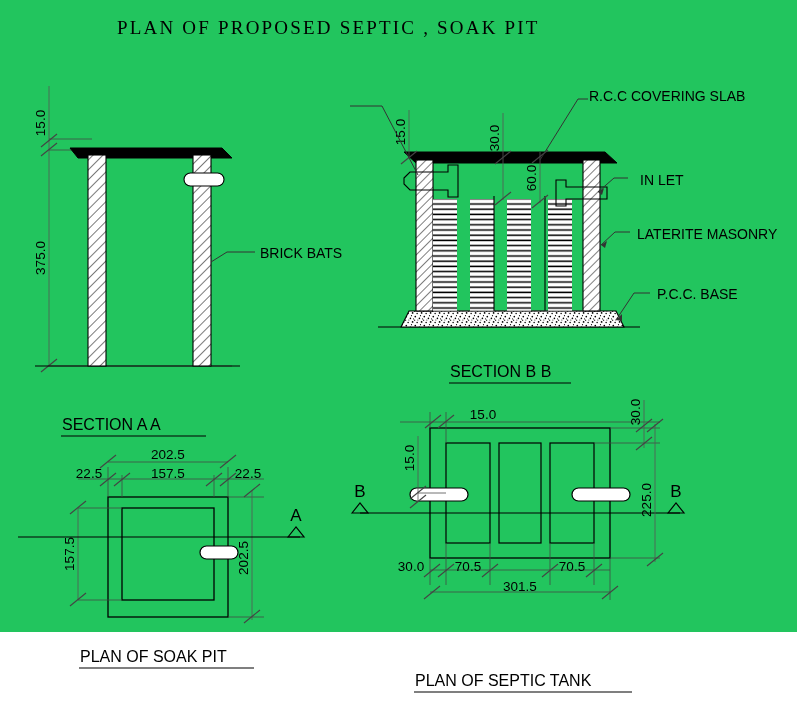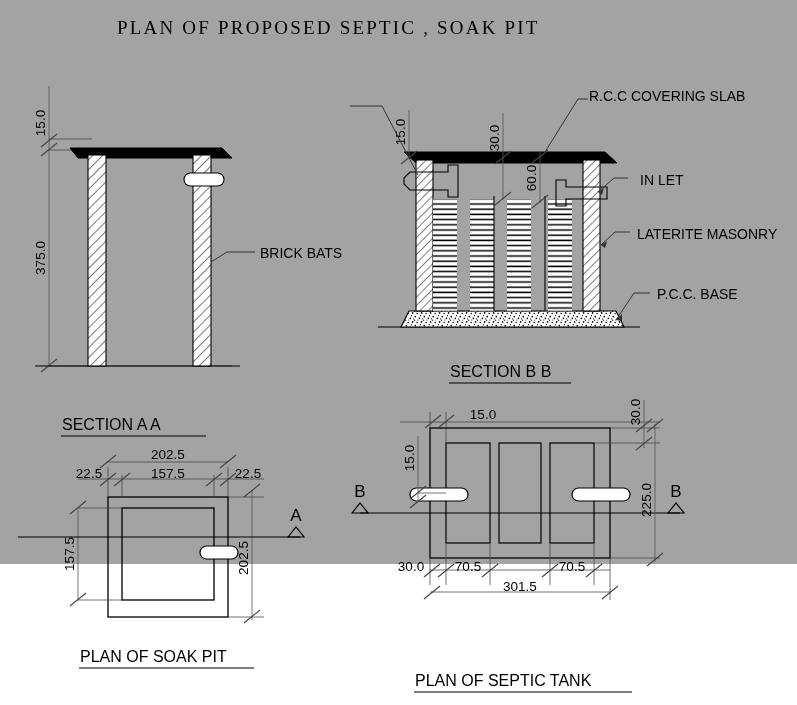--- a/index.html
+++ b/index.html
@@ -1,18 +1,18 @@
 <!DOCTYPE html>
 <html><head>
 <meta charset="utf-8">
 <style>
   html,body{margin:0;padding:0;background:#ffffff;}
   body{width:797px;height:705px;overflow:hidden;
        font-family:"Liberation Sans", sans-serif;}
-  #sheet{position:relative;width:797px;height:564px;background:#a3a3a3;}
+  #sheet{position:relative;width:797px;height:632px;background:#22c55e;}
   svg{display:block;}
   .ln{stroke:#000;stroke-width:1.1;fill:none;}
   .thin{stroke:#444;stroke-width:0.75;fill:none;}
   .dimln{stroke:#555;stroke-width:0.8;fill:none;}
   .tick{stroke:#444;stroke-width:1.1;fill:none;}
   .lead{stroke:#333;stroke-width:1.0;fill:none;}
   .fillblack{fill:#000;stroke:#000;stroke-width:1;}
   .txt{font-family:"Liberation Sans", sans-serif;font-size:14px;fill:#000;}
   .dimtxt{font-family:"Liberation Sans", sans-serif;font-size:13.5px;fill:#000;}
   .title-main{font-family:"Liberation Serif", serif;font-size:19px;fill:#000;letter-spacing:2.2px;}

